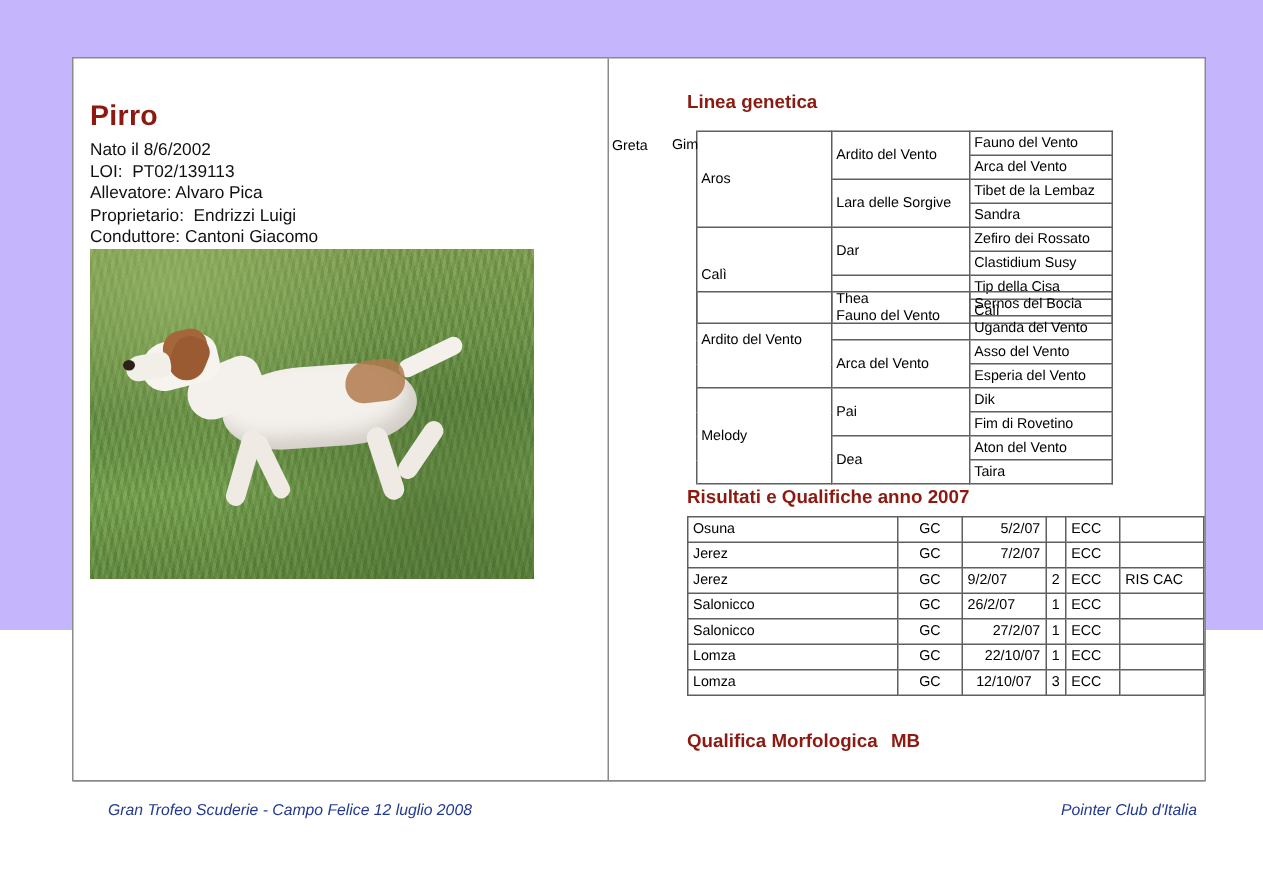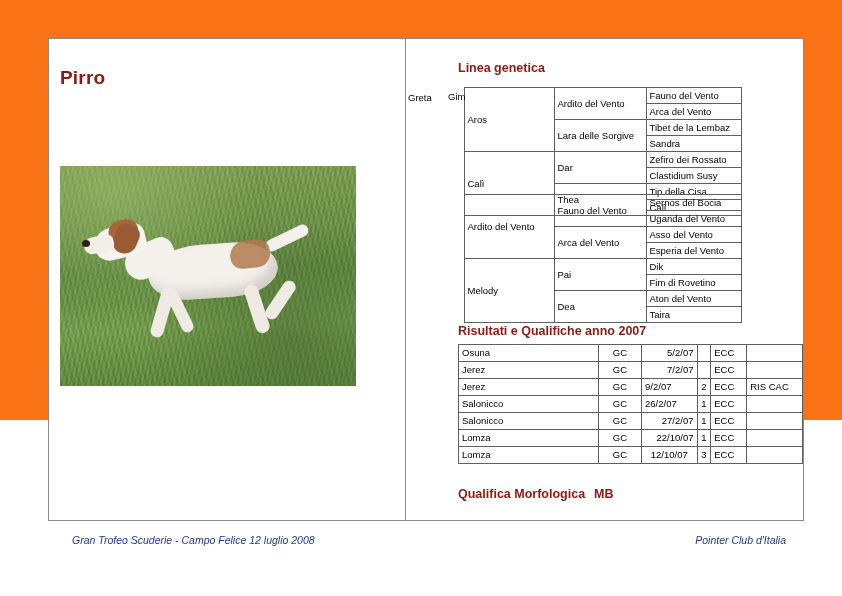--- a/index.html
+++ b/index.html
@@ -11,21 +11,21 @@
     height: 596px;
     background: #ffffff;
     font-family: "Liberation Sans", sans-serif;
     color: #000000;
     overflow: hidden;
   }
   .page {
     position: relative;
     width: 842px;
     height: 420px;
-    background: #f97316;
+    background: #c4b5fd;
     text-decoration: underline;
   }
   .card {
     position: absolute;
     left: 48px;
     top: 38px;
     width: 756px;
     height: 483px;
     border: 1px solid #8a8a8a;
     background: #ffffff;
@@ -267,39 +267,46 @@
   .footer-left {
     position: absolute;
     left: 72px;
     top: 534px;
     font-size: 10.5px;
     font-style: italic;
     color: #223a8f;
   }
   .footer-right {
     position: absolute;
-    right: 56px;
+    right: 44px;
     top: 534px;
     font-size: 10.5px;
     font-style: italic;
     color: #223a8f;
   }
 </style>
 </head>
 <body>
 
 <div class="page">
   <div class="card">
 
     <div class="divider-v"></div>
     <div class="divider-h"></div>
 
     <div class="left">
       <div class="dog-name">Pirro</div>
 
+      <div class="info-block">
+        <div>Nato il 8/6/2002</div>
+        <div>LOI:  PT02/139113</div>
+        <div>Allevatore: Alvaro Pica</div>
+        <div>Proprietario:  Endrizzi Luigi</div>
+        <div>Conduttore: Cantoni Giacomo</div>
+      </div>
 
       <div class="photo">
         <div class="grass"></div>
         <div class="dog">
           <div class="tail"></div>
           <div class="body"></div>
           <div class="patch2"></div>
           <div class="neck"></div>
           <div class="leg leg-bl"></div>
           <div class="leg leg-br"></div>

